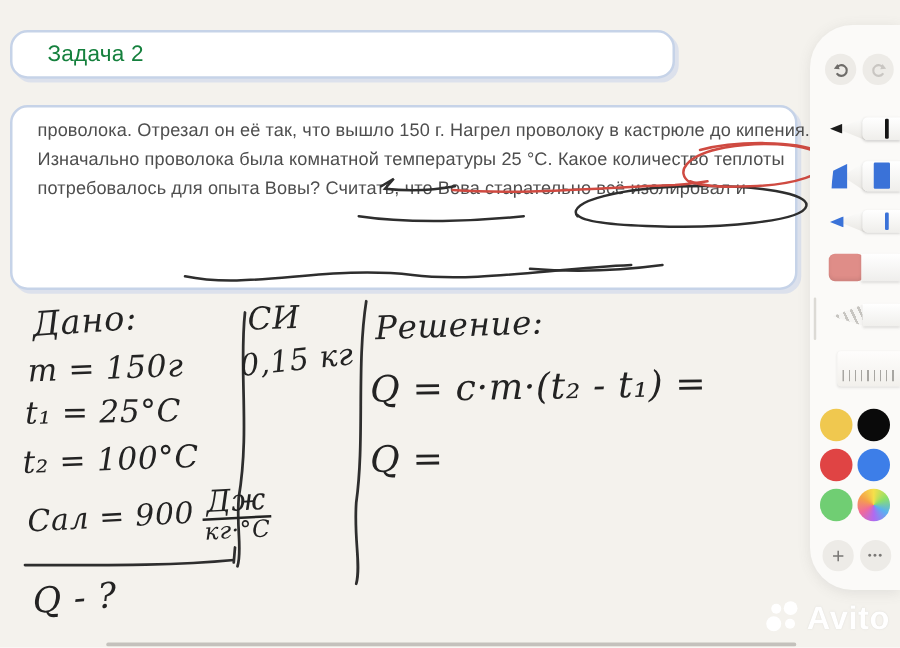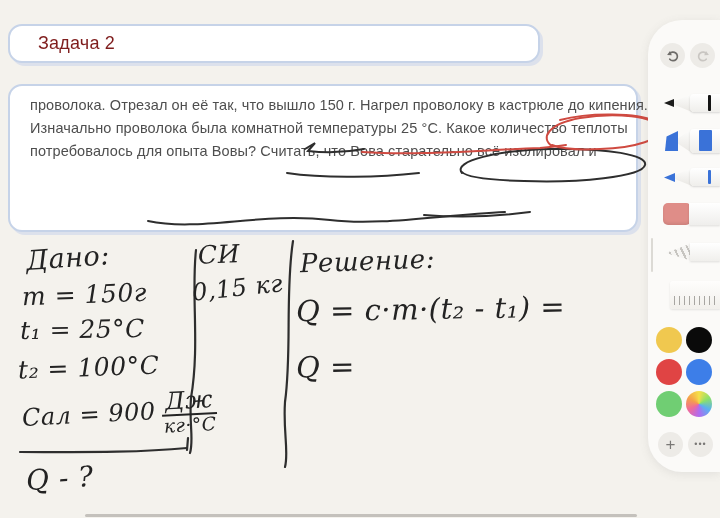--- a/index.html
+++ b/index.html
@@ -4,21 +4,21 @@
 <style>
   html,body{margin:0;padding:0;}
   .screen{position:relative;width:720px;height:518px;overflow:hidden;background:#f4f2ed;
           font-family:"Liberation Sans",sans-serif;}
   .canvas-layer{position:absolute;inset:0;z-index:0;}
 
   
   .card{position:absolute;background:#ffffff;border:2px solid #c6d3e8;border-radius:14px;
         box-sizing:border-box;box-shadow:3px 3px 0 rgba(190,205,235,.45);z-index:1;}
   .title-card{left:8px;top:24px;width:532px;height:39px;display:flex;align-items:center;padding-left:28px;}
-  .title-card span{font-size:18px;color:#7f1d1d;letter-spacing:.2px;}
+  .title-card span{font-size:18px;color:#15803d;letter-spacing:.2px;}
   .problem-card{left:8px;top:84px;width:630px;height:148px;padding:8px 0 0 20px;}
   .problem-card p{margin:0;height:23px;line-height:23px;font-size:14.5px;color:#4e4e4e;
                   white-space:nowrap;letter-spacing:.1px;}
 
   
   .ink{position:absolute;inset:0;z-index:2;pointer-events:none;}
 
   
   .hw{position:absolute;z-index:2;font-family:"DejaVu Serif",serif;font-style:italic;
       color:#232323;letter-spacing:.5px;white-space:nowrap;pointer-events:none;}
@@ -200,15 +200,24 @@
     <div class="swatch" style="left: 38px; top: 371px; background: conic-gradient(rgb(245, 224, 74), rgb(140, 224, 106), rgb(90, 176, 240), rgb(176, 106, 240), rgb(240, 106, 154), rgb(245, 160, 74), rgb(245, 224, 74));"></div>
 
     <div class="circle-btn plus-btn" style="left:10px;top:412px;">
       <span>+</span>
     </div>
     <div class="circle-btn more-btn" style="left:40px;top:412px;">
       <span>•••</span>
     </div>
   </div>
 
+  <div class="watermark">
+    <span class="wm-dots">
+      <i style="left:4px;top:2px;width:8px;height:8px;"></i>
+      <i style="left:14px;top:0;width:11px;height:11px;"></i>
+      <i style="left:0;top:12px;width:12px;height:12px;"></i>
+      <i style="left:15px;top:14px;width:8px;height:8px;"></i>
+    </span>
+    <span class="wm-text">Avito</span>
+  </div>
 
   <div class="home-indicator"></div>
 </div>
 
 </body></html>

